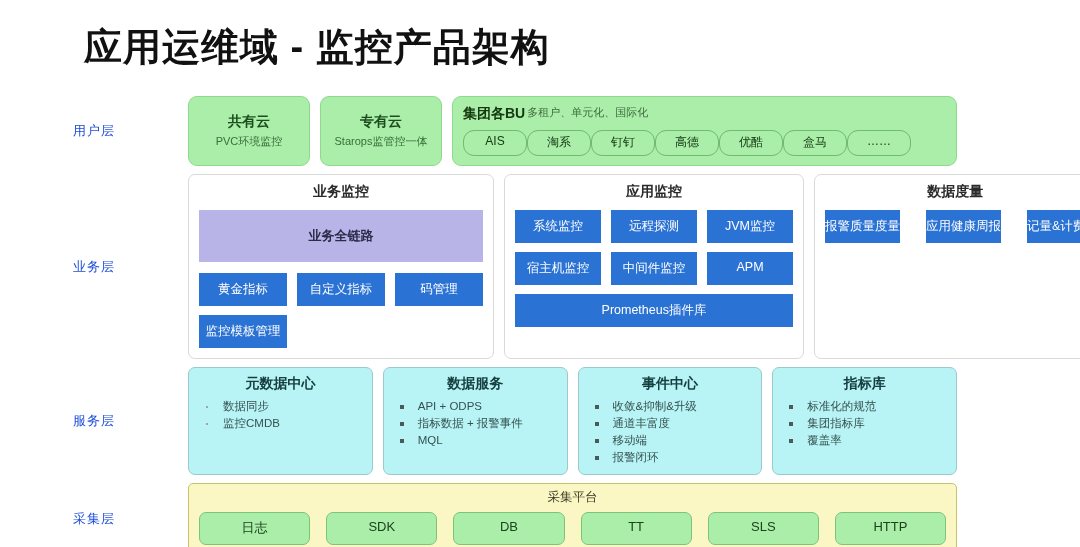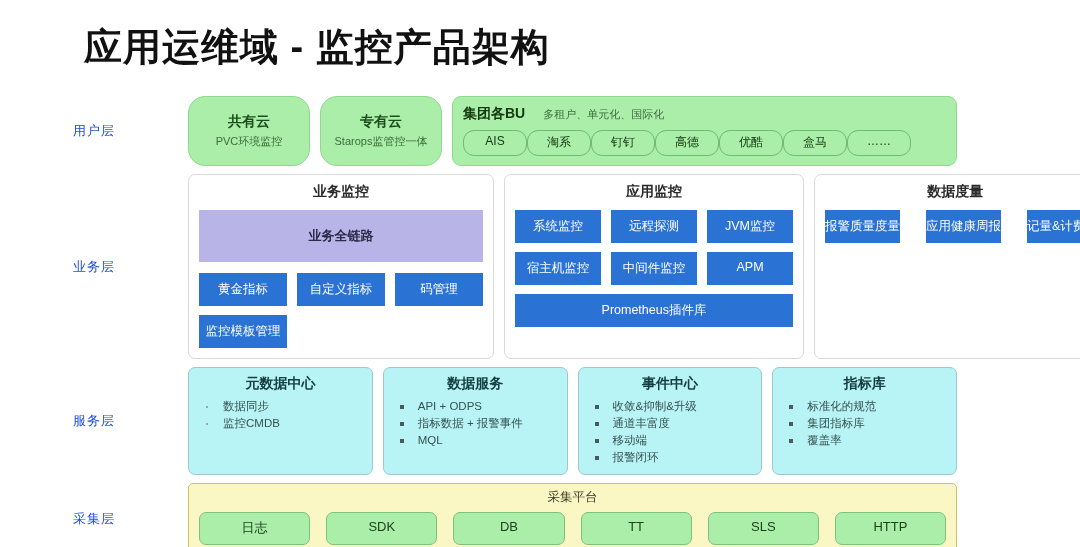--- a/index.html
+++ b/index.html
@@ -54,21 +54,21 @@
     display: flex;
     gap: 10px;
     padding-right: 123px;
   }
 
   
   .row-user .row-content { align-items: stretch; }
   .green-card {
     background: #aaeeaa;
     border: 1px solid #8ed98e;
-    border-radius: 17px;
+    border-radius: 9px;
     width: 122px;
     flex: 0 0 122px;
     display: flex;
     flex-direction: column;
     align-items: center;
     justify-content: center;
     padding: 0 4px;
     box-sizing: border-box;
   }
   .green-card .gc-title {
@@ -86,22 +86,22 @@
   .bu-panel {
     background: #aaeeaa;
     border: 1px solid #8ed98e;
     border-radius: 9px;
     flex: 1 1 auto;
     padding: 8px 10px 9px 10px;
     box-sizing: border-box;
   }
   .bu-head {
     display: flex;
-    align-items: center;
-    gap: 18px;
+    align-items: flex-start;
+    gap: 2px;
     margin-bottom: 7px;
   }
   .bu-title {
     font-size: 14px;
     font-weight: bold;
     color: #14380f;
   }
   .bu-sub {
     font-size: 11px;
     color: #3d6b3d;

